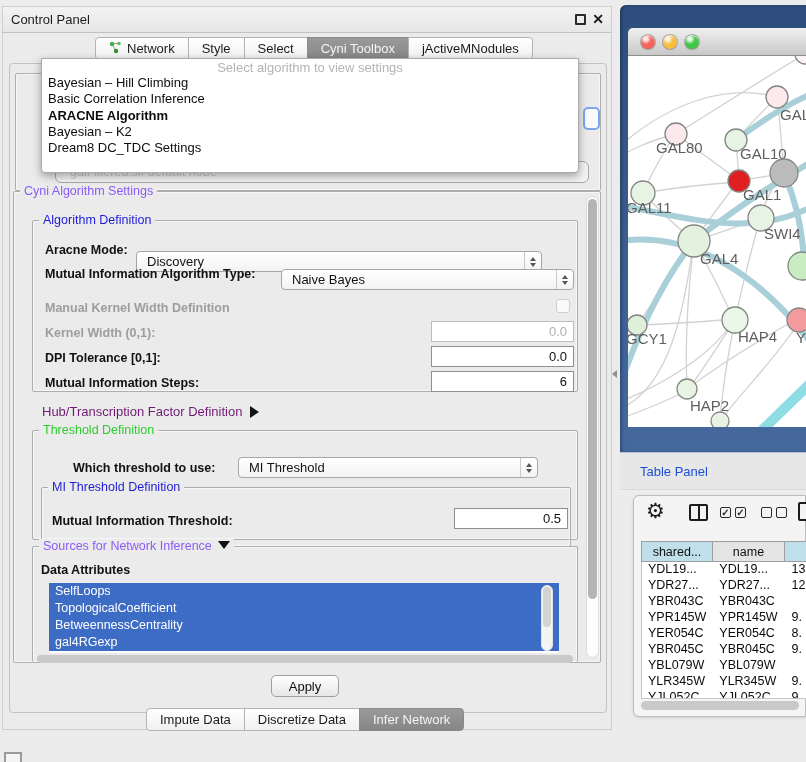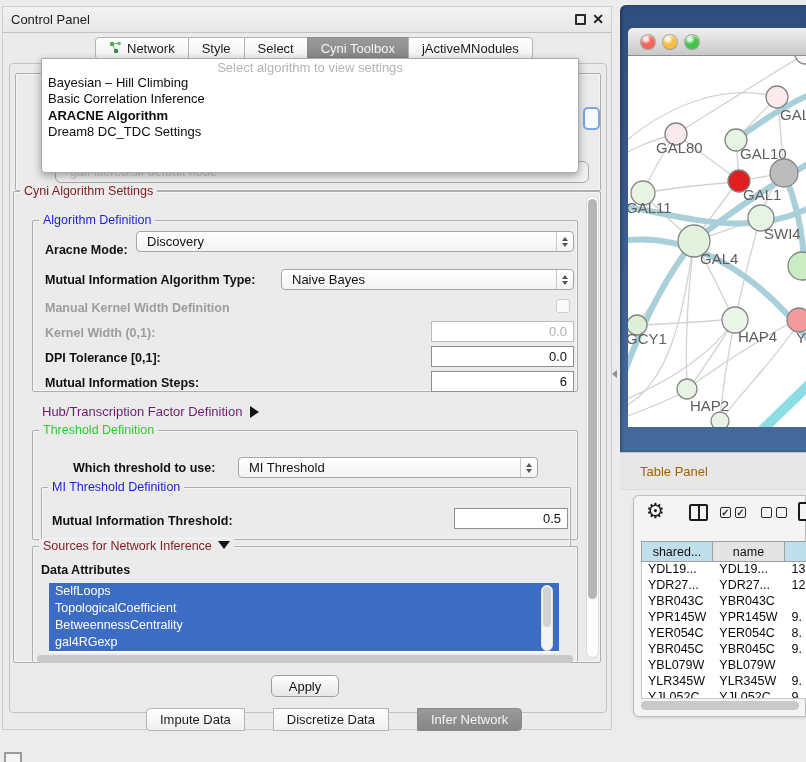--- a/index.html
+++ b/index.html
@@ -25,21 +25,21 @@
   .seg:last-child { border-radius:0 4px 4px 0; }
   .seg.sel { background:linear-gradient(#9a9a9a,#868686); color:#f4f4f4; border-color:#8a8a8a; }
 
   .tab-page { position:absolute; left:6px; top:56px; width:598px; height:650px;
         border:1px solid #c2c2c2; border-radius:4px; }
 
   
   .group { position:absolute; border:1px solid #adadad; border-radius:2px;
         box-shadow:inset 0 0 0 1px rgba(255,255,255,.55); }
   .legend { position:absolute; top:-8px; left:6px; background:#ebebeb; padding:0 4px;
-        font-size:12.5px; color:#7f1d1d; white-space:nowrap; }
+        font-size:12.5px; color:#8b5cf6; white-space:nowrap; }
   .legend.blue { color:#1d1dd8; }
   .legend.green { color:#2ecc2e; }
 
   .blabel { position:absolute; font-size:12.5px; font-weight:bold; color:#111; white-space:nowrap; }
   .blabel.dis { color:#9d9d9d; }
 
   
   .combo { position:absolute; height:21px; background:linear-gradient(#ffffff,#f3f3f3);
         border:1px solid #a6a6a6; border-radius:4px; font-size:13px; color:#111;
         line-height:19px; padding-left:10px; }
@@ -108,21 +108,21 @@
         border-bottom:1px solid #8e8e8e; }
   .light { position:absolute; top:7px; width:14px; height:14px; border-radius:50%;
         box-shadow:inset 0 1px 1px rgba(255,255,255,.7), 0 0 0 1px rgba(0,0,0,.25); }
   .net-canvas { position:absolute; left:8px; top:51px; width:178px; height:371px;
         background:#fff; overflow:hidden; }
 
   
   .tp-area { position:absolute; left:620px; top:452px; width:186px; height:310px; background:#ececec; }
   .tp-head { position:absolute; left:0; top:0; width:100%; height:38px; background:#e7e7e7;
         border-top:1px solid #b9c4d6; border-bottom:1px solid #d9d9d9; }
-  .tp-title { position:absolute; left:20px; top:11px; font-size:13px; color:#a16207; }
+  .tp-title { position:absolute; left:20px; top:11px; font-size:13px; color:#1d4ed8; }
   .tp-win { position:absolute; left:13px; top:43px; width:173px; height:222px;
         background:#f4f4f4; border:1px solid #bdbdbd; border-radius:6px 0 0 6px;
         box-shadow:0 1px 3px rgba(0,0,0,.12); }
   .gear { position:absolute; left:12px; top:3px; font-size:21px; color:#1c1c1c; }
   .col-icon { position:absolute; left:55px; top:8px; width:19px; height:17px; border:2px solid #1c1c1c; border-radius:2px; }
   .col-icon:before { content:""; position:absolute; left:6.5px; top:0; bottom:0; width:2px; background:#1c1c1c; }
   .cbpair { position:absolute; top:11px; display:flex; gap:4px; }
   .cbx { width:11px; height:11px; border:1.5px solid #2a2a2a; border-radius:2px;
         font-size:10px; line-height:9px; text-align:center; color:#2a2a2a; font-weight:bold; }
   .part-icon { position:absolute; left:164px; top:6px; width:20px; height:19px;
@@ -182,44 +182,45 @@
     <div class="sliver">
       <span>galFiltered.sif default node</span>
     </div>
 
     <div class="dd">
       <div class="dd-prompt">Select algorithm to view settings</div>
       <div id="ddItems">
           <div class="dd-item">Bayesian – Hill Climbing</div>
           <div class="dd-item">Basic Correlation Inference</div>
           <div class="dd-item b">ARACNE Algorithm</div>
+          <div class="dd-item">Bayesian – K2</div>
           <div class="dd-item">Dream8 DC_TDC Settings</div>
         </div>
     </div>
 
     <div class="group" style="left:10px; top:184px; width:588px; height:472px;">
       <span class="legend">Cyni Algorithm Settings</span>
 
       <div class="vsb-track" style="left:572px; top:4px; width:13px; height:462px;">
         <div class="vsb-thumb" style="top:2px; height:400px;"></div>
       </div>
 
       <div class="group" style="left:18px; top:28px; width:546px; height:172px;">
         <span class="legend blue">Algorithm Definition</span>
 
         <span class="blabel" style="left:12px; top:22px;">Aracne Mode:</span>
-        <div class="combo" style="left:103px; top:10px; width:438px;">
+        <div class="combo" style="left:103px; top:30px; width:406px;">
           <span>Discovery</span>
           <span class="spin">
               <span class="tri-up"></span>
               <span class="tri-dn"></span>
             </span>
         </div>
 
-        <span class="blabel" style="left:12px; top:52px;">Mutual Information Algorithm Type:</span>
+        <span class="blabel" style="left:12px; top:46px;">Mutual Information Algorithm Type:</span>
         <div class="combo" style="left:248px; top:48px; width:293px;">
           <span>Naive Bayes</span>
           <span class="spin">
               <span class="tri-up"></span>
               <span class="tri-dn"></span>
             </span>
         </div>
 
         <span class="blabel dis" style="left:12px; top:80px;">Manual Kernel Width Definition</span>
         <span class="cb" style="left:523px; top:78px;"></span>
@@ -268,21 +269,21 @@
           </div>
         <div class="vsb-track" style="left:508px; top:38px; width:12px; height:66px; background:#f4f4f4; border-color:#e2e2e2;">
           <div class="vsb-thumb" style="top:1px; height:40px; background:#d3d3d3;"></div>
         </div>
         <div class="hsb-thumb" style="left:4px; top:108px; width:536px; height:8px;"></div>
       </div>
     </div>
 
     <button class="applybtn">Apply</button>
 
-    <div class="segbar" style="left:143px; top:701px;gap:29px;" id="bottomTabs">
+    <div class="segbar" style="left:143px; top:701px;" id="bottomTabs">
         <div class="seg">
           <span>Impute Data</span>
         </div>
         <div class="seg">
           <span>Discretize Data</span>
         </div>
         <div class="seg sel">
           <span>Infer Network</span>
         </div>
       </div>

